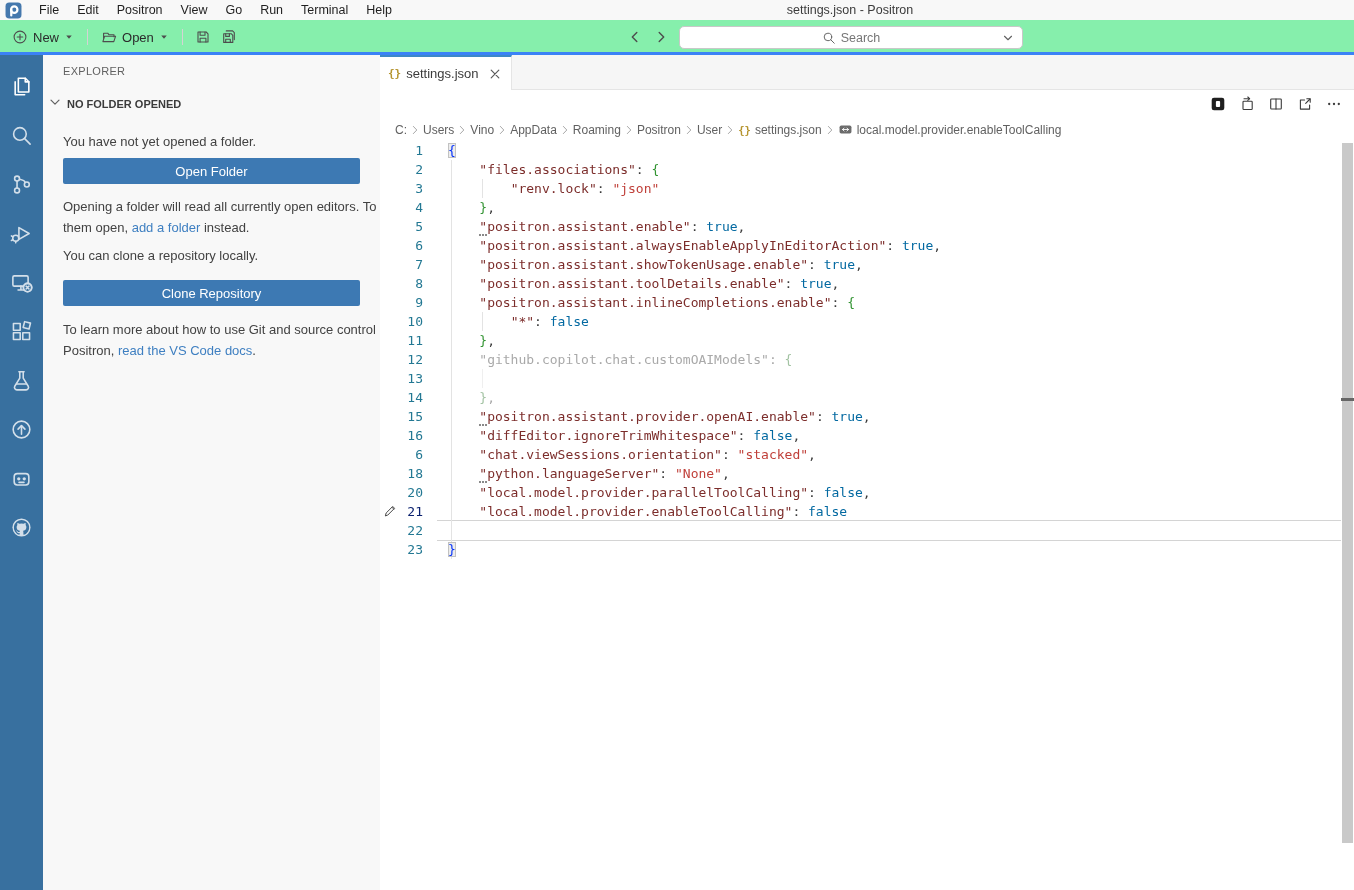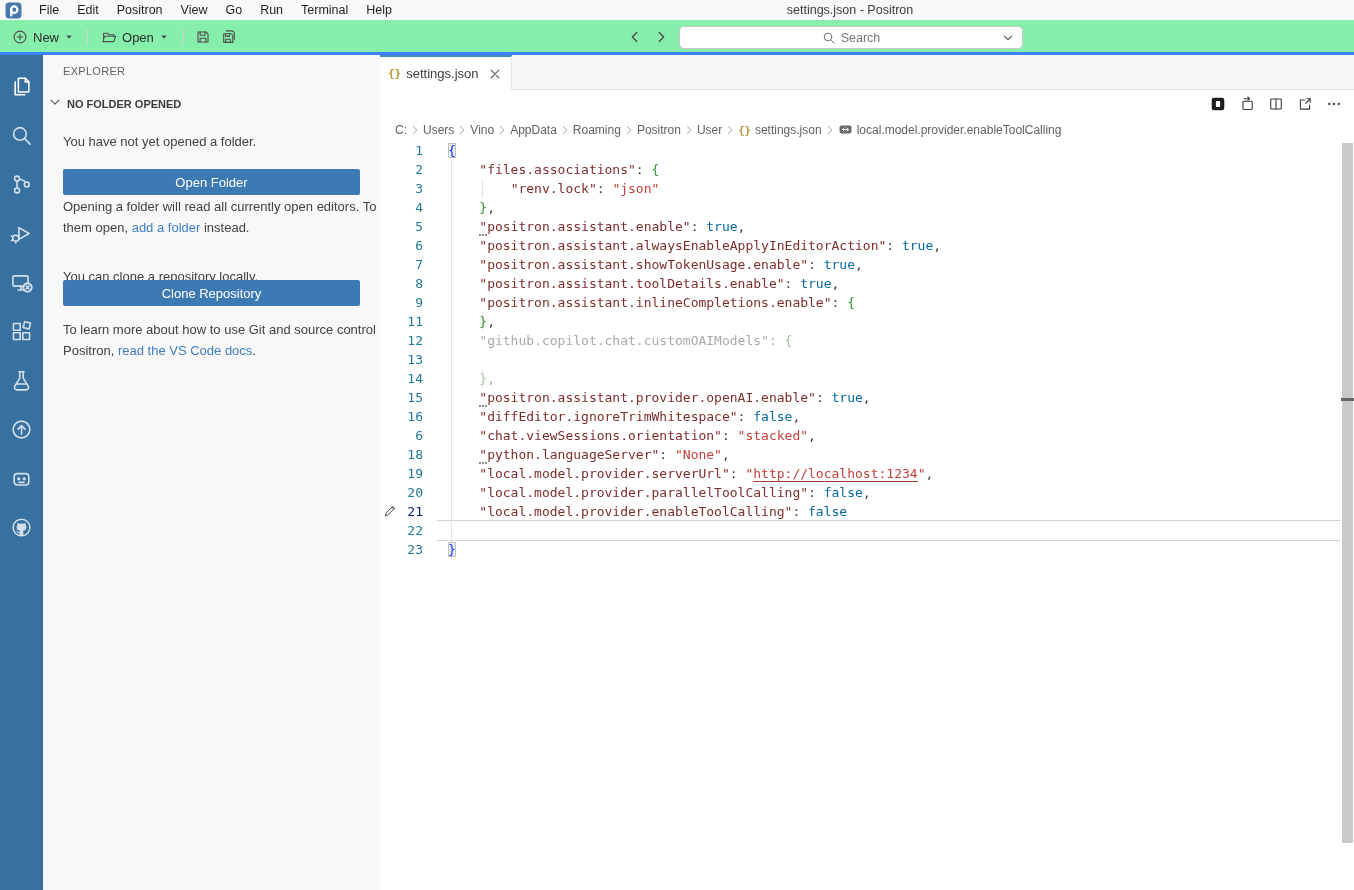--- a/index.html
+++ b/index.html
@@ -296,23 +296,23 @@
             <circle cx="12.8" cy="8" r="1.15" fill="currentColor" stroke="none"></circle>
           </svg>
         </div>
       <div class="sb-section">
         <span class="tw"><svg viewBox="0 0 16 16" width="100%" height="100%" fill="none" stroke="currentColor" stroke-width="1.1" stroke-linecap="round" stroke-linejoin="round">
               <path d="M4 6.2 8 10.2l4-4" stroke-width="1.2"></path>
             </svg></span>
         <span>NO FOLDER OPENED</span>
       </div>
       <div class="sb-p" style="top:76px">You have not yet opened a folder.</div>
-      <button class="sb-btn" style="top:114px">Open Folder</button>
+      <button class="sb-btn" style="top:103px">Open Folder</button>
       <div class="sb-p" style="top:141px"><span>Opening a folder will read all currently open editors. To keep them open, </span><span class="sb-link">add a folder</span><span> instead.</span></div>
-      <div class="sb-p" style="top:211px">You can clone a repository locally.</div>
+      <div class="sb-p" style="top:190px">You can clone a repository locally.</div>
       <button class="sb-btn" style="top:225px">Clone Repository</button>
       <div class="sb-p" style="top:264px"><span>To learn more about how to use Git and source control in Positron, </span><span class="sb-link">read the VS Code docs</span><span>.</span></div>
     </div>
 
     <div class="editor">
       <div class="tabstrip">
         <div class="tab">
           <span class="braces">{}</span>
           <span>settings.json</span>
           <span class="close">
@@ -443,29 +443,29 @@
         <div class="code-lines">
             <div class="cl"><div class="gut"><span class="num">1</span></div><div class="txt"><span class="tk-b1m">{</span></div></div>
             <div class="cl"><div class="gut"><span class="num">2</span></div><div class="txt"><span class="tk-pln">    </span><span class="tk-key">"files.associations"</span><span class="tk-pln">: </span><span class="tk-b2">{</span></div></div>
             <div class="cl"><div class="gut"><span class="num">3</span></div><div class="txt"><span class="tk-pln">        </span><span class="tk-key">"renv.lock"</span><span class="tk-pln">: </span><span class="tk-str">"json"</span></div></div>
             <div class="cl"><div class="gut"><span class="num">4</span></div><div class="txt"><span class="tk-pln">    </span><span class="tk-b2">}</span><span class="tk-pln">,</span></div></div>
             <div class="cl"><div class="gut"><span class="num">5</span></div><div class="txt"><span class="tk-pln">    </span><span class="tk-keyh">"</span><span class="tk-key">positron.assistant.enable"</span><span class="tk-pln">: </span><span class="tk-kw">true</span><span class="tk-pln">,</span></div></div>
             <div class="cl"><div class="gut"><span class="num">6</span></div><div class="txt"><span class="tk-pln">    </span><span class="tk-key">"positron.assistant.alwaysEnableApplyInEditorAction"</span><span class="tk-pln">: </span><span class="tk-kw">true</span><span class="tk-pln">,</span></div></div>
             <div class="cl"><div class="gut"><span class="num">7</span></div><div class="txt"><span class="tk-pln">    </span><span class="tk-key">"positron.assistant.showTokenUsage.enable"</span><span class="tk-pln">: </span><span class="tk-kw">true</span><span class="tk-pln">,</span></div></div>
             <div class="cl"><div class="gut"><span class="num">8</span></div><div class="txt"><span class="tk-pln">    </span><span class="tk-key">"positron.assistant.toolDetails.enable"</span><span class="tk-pln">: </span><span class="tk-kw">true</span><span class="tk-pln">,</span></div></div>
             <div class="cl"><div class="gut"><span class="num">9</span></div><div class="txt"><span class="tk-pln">    </span><span class="tk-key">"positron.assistant.inlineCompletions.enable"</span><span class="tk-pln">: </span><span class="tk-b2">{</span></div></div>
+            <div class="cl"><div class="gut"><span class="num">10</span></div><div class="txt"><span class="tk-pln">        </span><span class="tk-key">"*"</span><span class="tk-pln">: </span><span class="tk-kw">false</span></div></div>
             <div class="cl"><div class="gut"><span class="num">11</span></div><div class="txt"><span class="tk-pln">    </span><span class="tk-b2">}</span><span class="tk-pln">,</span></div></div>
             <div class="cl"><div class="gut"><span class="num">12</span></div><div class="txt"><span class="tk-pln">    </span><span class="tk-fkey">"github.copilot.chat.customOAIModels"</span><span class="tk-fpln">: </span><span class="tk-fb2">{</span></div></div>
             <div class="cl"><div class="gut"><span class="num">13</span></div><div class="txt"></div></div>
             <div class="cl"><div class="gut"><span class="num">14</span></div><div class="txt"><span class="tk-pln">    </span><span class="tk-fb2">}</span><span class="tk-fpln">,</span></div></div>
             <div class="cl"><div class="gut"><span class="num">15</span></div><div class="txt"><span class="tk-pln">    </span><span class="tk-keyh">"</span><span class="tk-key">positron.assistant.provider.openAI.enable"</span><span class="tk-pln">: </span><span class="tk-kw">true</span><span class="tk-pln">,</span></div></div>
             <div class="cl"><div class="gut"><span class="num">16</span></div><div class="txt"><span class="tk-pln">    </span><span class="tk-key">"diffEditor.ignoreTrimWhitespace"</span><span class="tk-pln">: </span><span class="tk-kw">false</span><span class="tk-pln">,</span></div></div>
             <div class="cl"><div class="gut"><span class="num">6</span></div><div class="txt"><span class="tk-pln">    </span><span class="tk-key">"chat.viewSessions.orientation"</span><span class="tk-pln">: </span><span class="tk-str">"stacked"</span><span class="tk-pln">,</span></div></div>
             <div class="cl"><div class="gut"><span class="num">18</span></div><div class="txt"><span class="tk-pln">    </span><span class="tk-keyh">"</span><span class="tk-key">python.languageServer"</span><span class="tk-pln">: </span><span class="tk-str">"None"</span><span class="tk-pln">,</span></div></div>
-            <div class="cl"><div class="gut"><span class="num">19</span></div><div class="txt"><span class="tk-pln">    </span><span class="tk-key">"local.model.provider.serverUrl"</span><span class="tk-pln">: </span><span class="tk-str">"</span><span class="tk-strl">http://localhost:1234</span><span class="tk-str">"</span><span class="tk-pln">,</span></div></div>
             <div class="cl"><div class="gut"><span class="num">20</span></div><div class="txt"><span class="tk-pln">    </span><span class="tk-key">"local.model.provider.parallelToolCalling"</span><span class="tk-pln">: </span><span class="tk-kw">false</span><span class="tk-pln">,</span></div></div>
             <div class="cl cur"><div class="gut"><span class="num">21</span><span class="pencil"><svg viewBox="0 0 16 16" width="100%" height="100%" fill="none" stroke="currentColor" stroke-width="1.1" stroke-linecap="round" stroke-linejoin="round">
                     <path d="M2.8 13.2l.8-2.9 7.5-7.5 2.1 2.1-7.5 7.5z"></path>
                     <path d="M10.2 3.7l2.1 2.1"></path>
                   </svg></span></div><div class="txt"><span class="tk-pln">    </span><span class="tk-key">"local.model.provider.enableToolCalling"</span><span class="tk-pln">: </span><span class="tk-kw">false</span></div></div>
             <div class="cl"><div class="gut"><span class="num">22</span></div><div class="txt"></div></div>
             <div class="cl"><div class="gut"><span class="num">23</span></div><div class="txt"><span class="tk-b1m">}</span></div></div>
           </div>
         <div class="scrollbar">
           <div class="sb-slider"></div>

